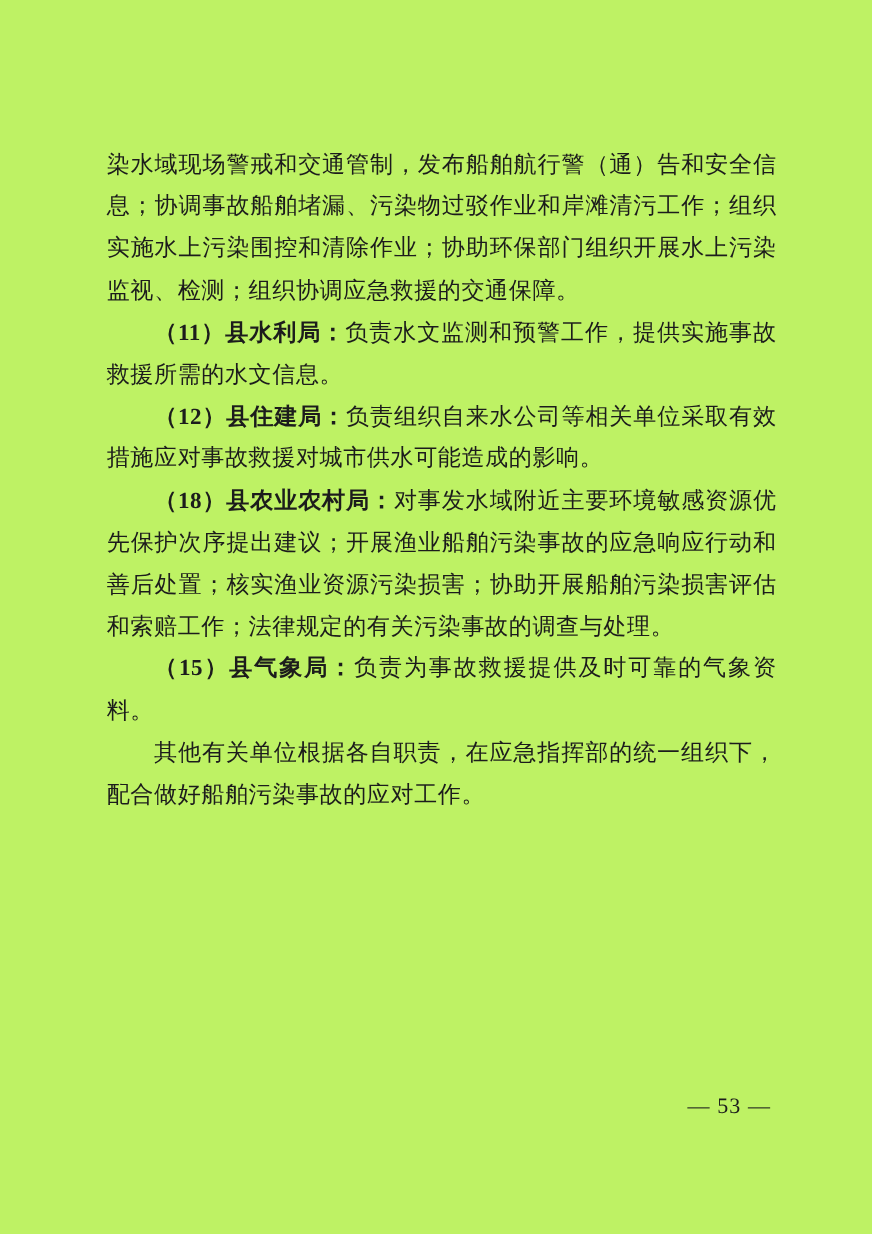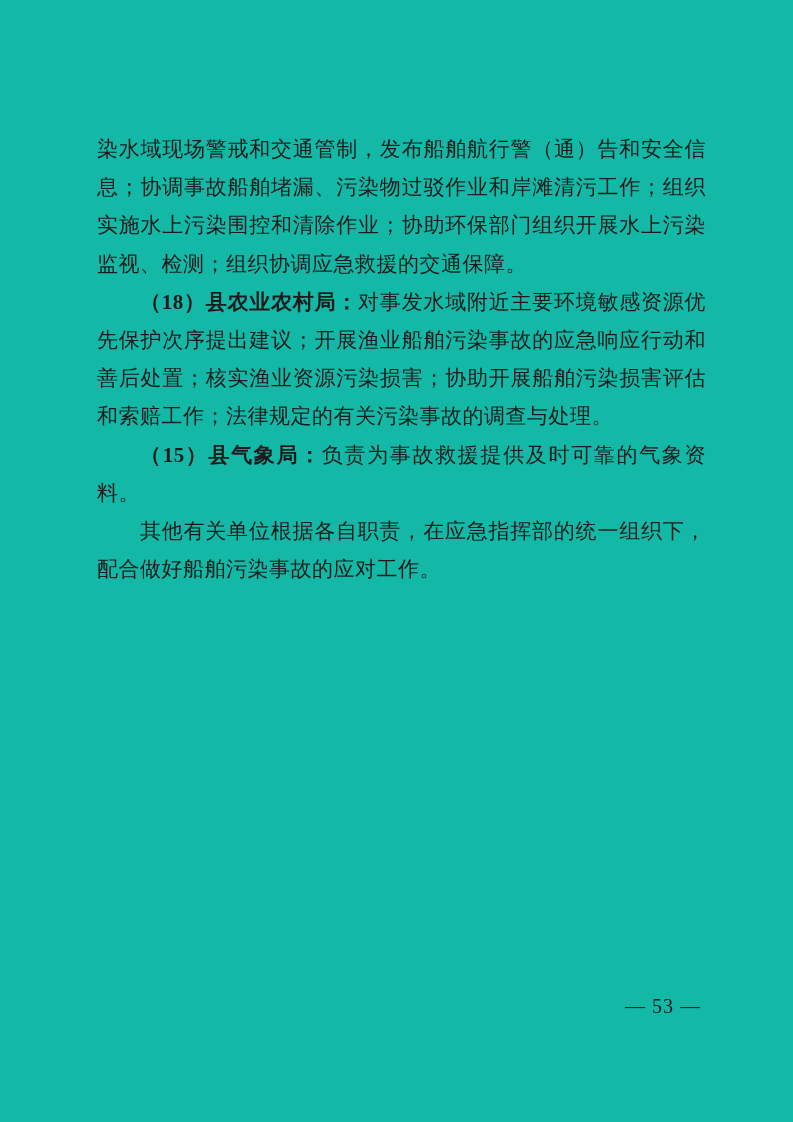--- a/index.html
+++ b/index.html
@@ -11,21 +11,21 @@
     width: 793px;
     height: 1122px;
     position: relative;
     font-family: "Liberation Serif", "DejaVu Serif", serif;
     color: #1c1c1c;
     overflow: hidden;
   }
   .sheet {
     position: absolute;
     inset: 0;
-    background: #14b8a6;
+    background: #bef264;
   }
   .content {
     position: absolute;
     left: 97px;
     top: 130px;
     width: 609px;
     font-size: 21px;
     line-height: 38.2px;
     letter-spacing: 0.5px;
     text-align: justify;
@@ -54,21 +54,23 @@
 </style>
 </head>
 <body>
 
 <div class="sheet">
   <div class="content">
 
     <p class="para no-indent"><b class="lead"></b><span>染水域现场警戒和交通管制，发布船舶航行警（通）告和安全信息；协调事故船舶堵漏、污染物过驳作业和岸滩清污工作；组织实施水上污染围控和清除作业；协助环保部门组织开展水上污染监视、检测；组织协调应急救援的交通保障。</span></p>
 
 
+    <p class="para"><b class="lead">（11）县水利局：</b><span>负责水文监测和预警工作，提供实施事故救援所需的水文信息。</span></p>
 
+    <p class="para"><b class="lead">（12）县住建局：</b><span>负责组织自来水公司等相关单位采取有效措施应对事故救援对城市供水可能造成的影响。</span></p>
 
     <p class="para"><b class="lead">（18）县农业农村局：</b><span>对事发水域附近主要环境敏感资源优先保护次序提出建议；开展渔业船舶污染事故的应急响应行动和善后处置；核实渔业资源污染损害；协助开展船舶污染损害评估和索赔工作；法律规定的有关污染事故的调查与处理。</span></p>
 
 
     <p class="para"><b class="lead">（15）县气象局：</b><span>负责为事故救援提供及时可靠的气象资料。</span></p>
 
     <p class="para"><b class="lead"></b><span>其他有关单位根据各自职责，在应急指挥部的统一组织下，配合做好船舶污染事故的应对工作。</span></p>
 
   </div>
 

